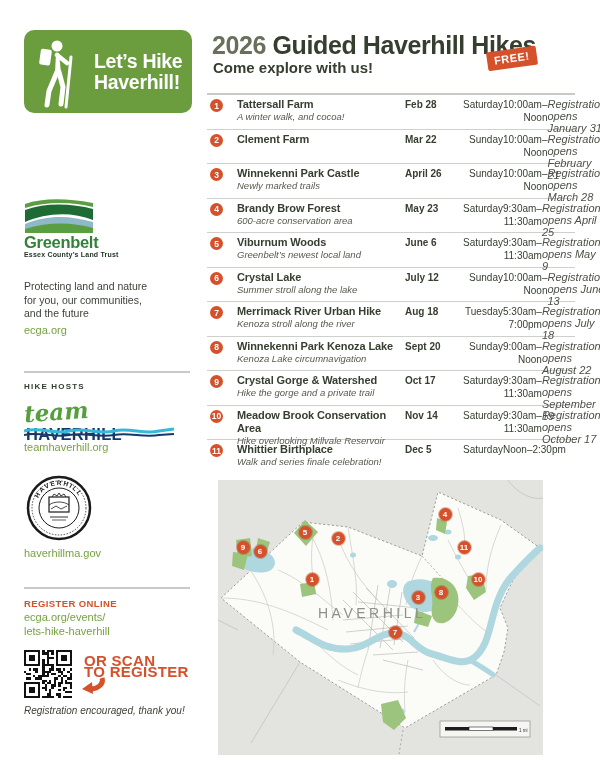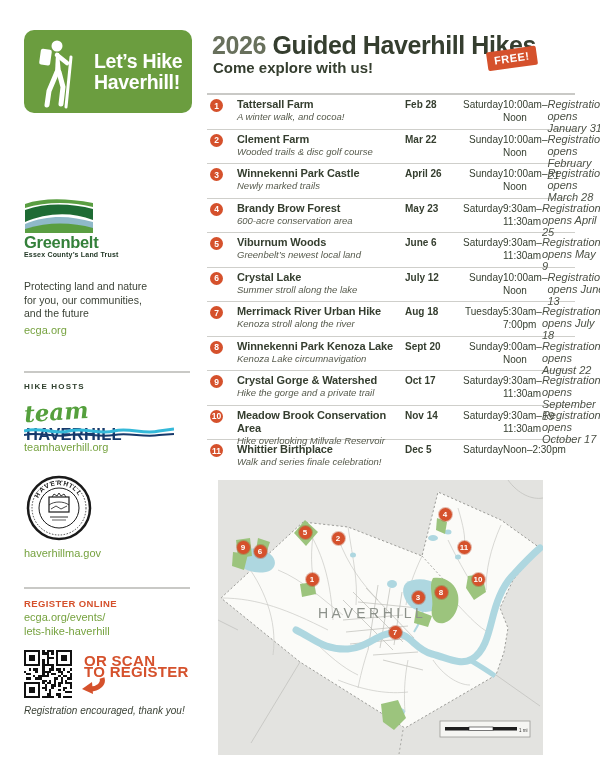--- a/index.html
+++ b/index.html
@@ -61,21 +61,21 @@
   .num-col{flex:0 0 30px;}
   .num-circle{width:13px;height:13px;border-radius:50%;background:#d5512c;color:#fff;
     font-size:8.5px;font-weight:700;display:flex;align-items:center;justify-content:center;margin:1px 0 0 3px;}
   .name-col{flex:0 0 168px;}
   .hike-name{font-size:11px;font-weight:700;color:#353e2f;line-height:13px;letter-spacing:-0.1px;}
   .hike-desc{font-size:9.5px;font-style:italic;color:#565a4c;line-height:12px;}
   .when-col{flex:1;display:flex;flex-direction:row;}
   .when-line{display:flex;font-size:10px;line-height:13px;color:#353e2f;}
   .w-date{flex:0 0 46px;font-weight:700;}
   .w-day{flex:0 0 52px;text-align:right;}
-  .w-time{flex:1;text-align:left;}
+  .w-time{flex:1;text-align:right;}
   .w-reg{font-size:11px;font-style:italic;color:#4c5146;line-height:12px;}
 
   
   .map-wrap{left:218px;top:480px;width:325px;height:275px;}
   .map-svg{position:absolute;left:0;top:0;}
   .map-marker{
     position:absolute;width:13px;height:13px;border-radius:50%;background:#d5512c;
     color:#fff;font-size:8px;font-weight:700;display:flex;align-items:center;justify-content:center;
     box-shadow:0 0 0 1px rgba(180,60,25,.35);
   }
@@ -127,21 +127,20 @@
       <div class="w-reg">Registration opens January 31</div>
     </div>
   </div>
 
   <div class="hike-row">
     <div class="num-col">
       <div class="num-circle">2</div>
     </div>
     <div class="name-col">
       <div class="hike-name">Clement Farm</div>
-      <div class="hike-desc">Wooded trails &amp; disc golf course</div>
     </div>
     <div class="when-col">
       <div class="when-line">
         <span class="w-date">Mar 22</span>
         <span class="w-day">Sunday</span>
         <span class="w-time">10:00am–Noon</span>
       </div>
       <div class="w-reg">Registration opens February 21</div>
     </div>
   </div>

